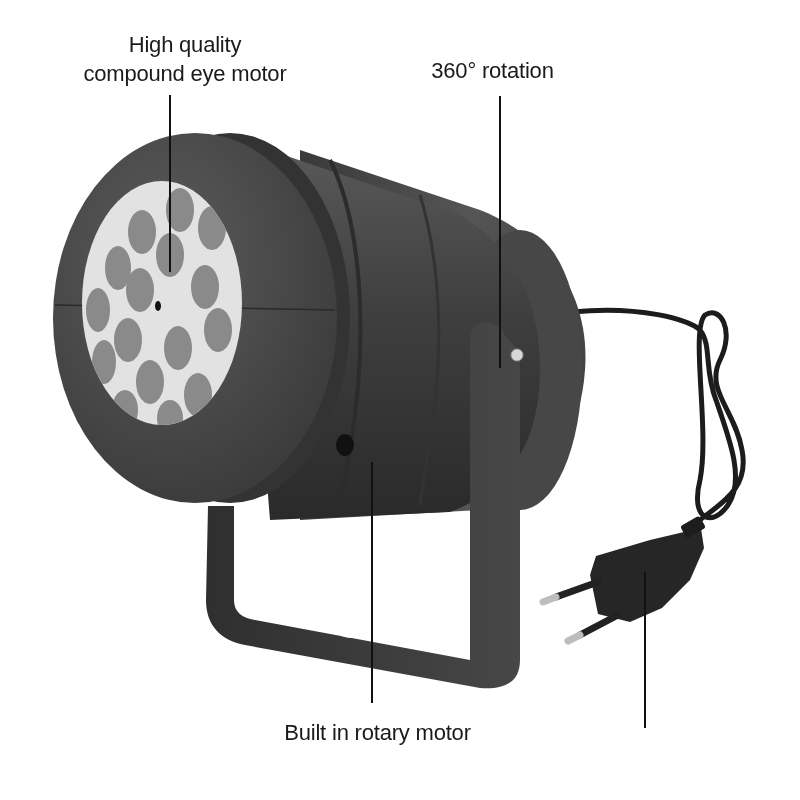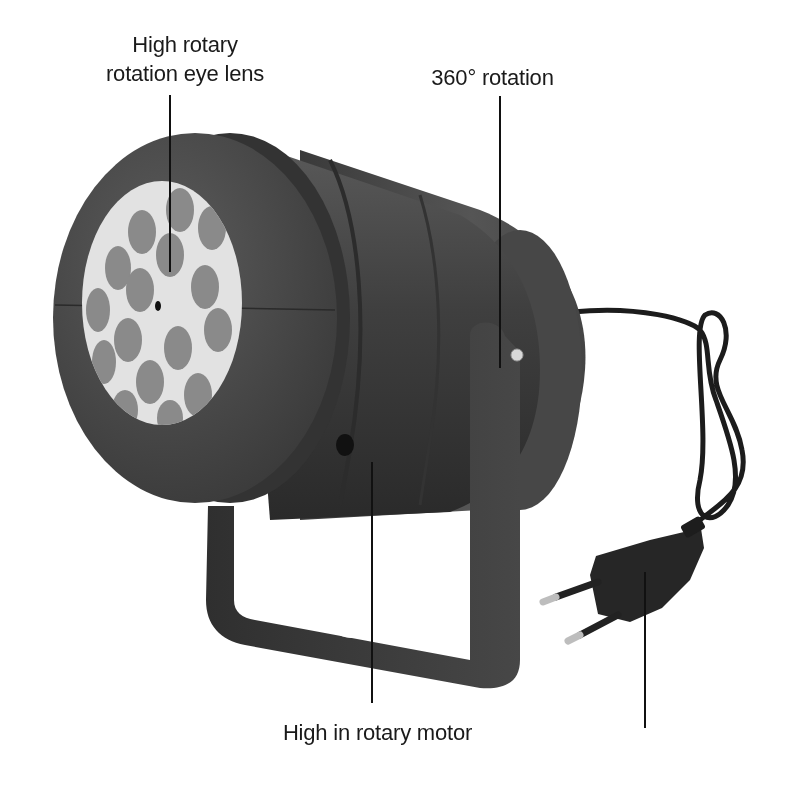--- a/index.html
+++ b/index.html
@@ -2,21 +2,21 @@
 <html><head>
 <meta charset="utf-8">
 <style>
   html, body { margin:0; padding:0; background:#ffffff; }
   body { width:800px; height:800px; position:relative; overflow:hidden;
          font-family:"Liberation Sans", "DejaVu Sans", sans-serif; }
   .stage { position:absolute; left:0; top:0; width:800px; height:800px; }
   .label { position:absolute; color:#1a1a1a; font-size:22px; line-height:29px;
            text-align:center; white-space:nowrap; letter-spacing:-0.2px; }
   #lbl-lens { left:60px; top:30px; width:250px; }
-  #lbl-rotation { left:410px; top:63px; width:165px; }
+  #lbl-rotation { left:410px; top:56px; width:165px; }
   #lbl-motor { left:255px; top:718px; width:245px; }
   #lbl-plug { left:555px; top:736px; width:180px; }
   svg.art { position:absolute; left:0; top:0; }
 </style>
 </head>
 <body>
 
 <div class="stage">
 
   <svg class="art" width="800" height="800" viewBox="0 0 800 800">
@@ -112,26 +112,26 @@
 
     <g stroke="#111" stroke-width="2">
       <line x1="170" y1="95" x2="170" y2="272"></line>
       <line x1="500" y1="96" x2="500" y2="368"></line>
       <line x1="372" y1="462" x2="372" y2="703"></line>
       <line x1="645" y1="572" x2="645" y2="728"></line>
     </g>
   </svg>
 
   <div id="lbl-lens" class="label">
-    <div>High rotary</div>
-    <div>rotation eye lens</div>
+    <div>High quality</div>
+    <div>compound eye motor</div>
   </div>
 
   <div id="lbl-rotation" class="label">
     <div>360° rotation</div>
   </div>
 
   <div id="lbl-motor" class="label">
-    <div>High in rotary motor</div>
+    <div>Built in rotary motor</div>
   </div>
 
 
 </div>
 
 </body></html>

